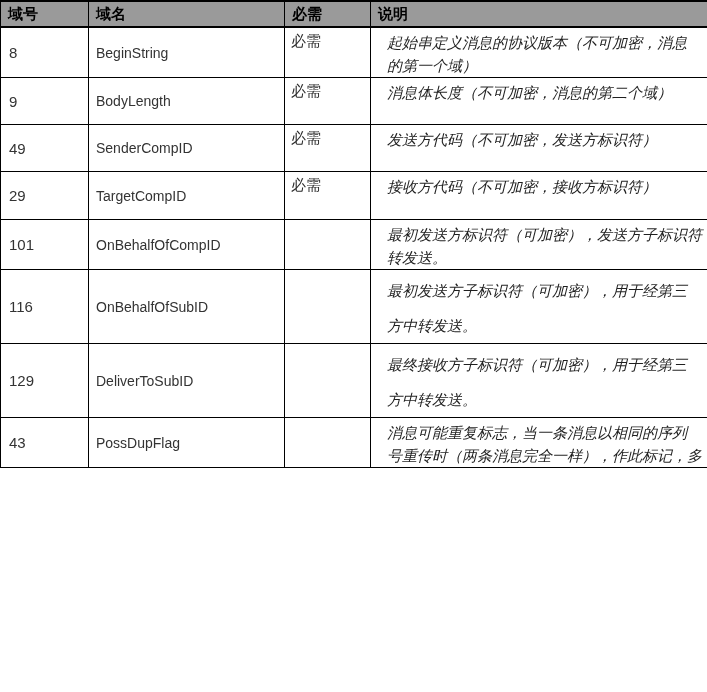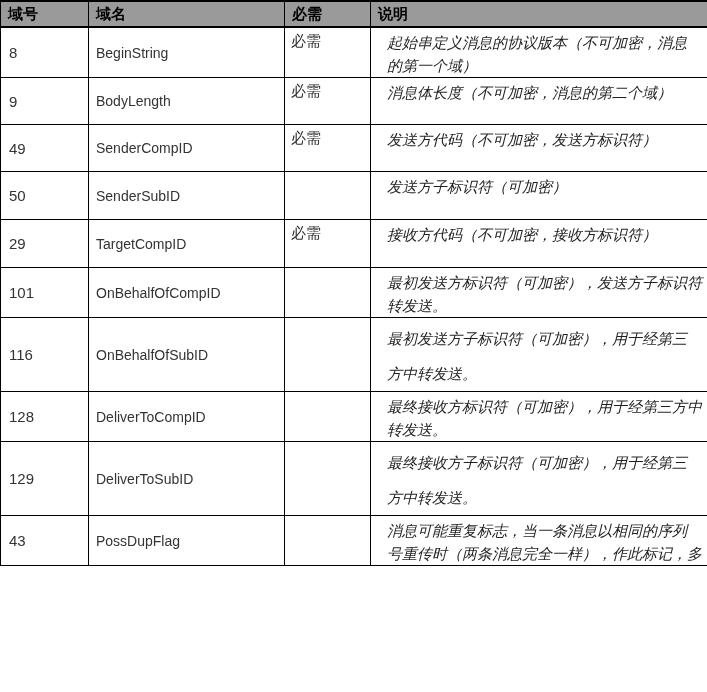--- a/index.html
+++ b/index.html
@@ -53,51 +53,38 @@
       <td class="c-req">必需</td>
       <td class="c-desc">消息体长度（不可加密，消息的第二个域）</td>
     </tr>
     <tr class="h47">
       <td class="c-num">49</td>
       <td class="c-name">SenderCompID</td>
       <td class="c-req">必需</td>
       <td class="c-desc">发送方代码（不可加密，发送方标识符）</td>
     </tr>
     <tr class="h48">
-      <td class="c-num">50</td>
-      <td class="c-name">SenderSubID</td>
-      <td class="c-req"></td>
-      <td class="c-desc">发送方子标识符（可加密）</td>
-    </tr>
-    <tr class="h48">
       <td class="c-num">29</td>
       <td class="c-name">TargetCompID</td>
       <td class="c-req">必需</td>
       <td class="c-desc">接收方代码（不可加密，接收方标识符）</td>
     </tr>
     <tr class="h48">
       <td class="c-num">101</td>
       <td class="c-name">OnBehalfOfCompID</td>
       <td class="c-req"></td>
       <td class="c-desc">最初发送方标识符（可加密），发送方子标识符
 转发送。</td>
     </tr>
     <tr class="h70 loose">
       <td class="c-num">116</td>
       <td class="c-name">OnBehalfOfSubID</td>
       <td class="c-req"></td>
       <td class="c-desc">最初发送方子标识符（可加密），用于经第三
 方中转发送。</td>
-    </tr>
-    <tr class="h47">
-      <td class="c-num">128</td>
-      <td class="c-name">DeliverToCompID</td>
-      <td class="c-req"></td>
-      <td class="c-desc">最终接收方标识符（可加密），用于经第三方中
-转发送。</td>
     </tr>
     <tr class="h70 loose">
       <td class="c-num">129</td>
       <td class="c-name">DeliverToSubID</td>
       <td class="c-req"></td>
       <td class="c-desc">最终接收方子标识符（可加密），用于经第三
 方中转发送。</td>
     </tr>
     <tr class="h50">
       <td class="c-num">43</td>

